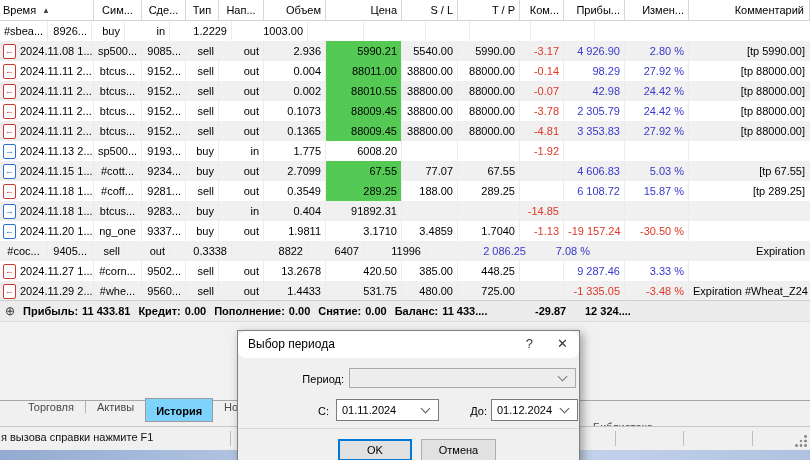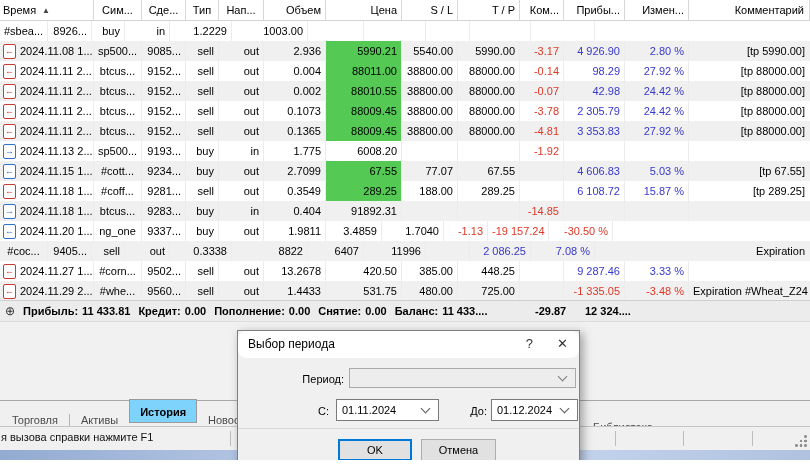--- a/index.html
+++ b/index.html
@@ -40,21 +40,21 @@
     border-top:1px solid #cfcfcf;border-bottom:1px solid #dcdcdc;display:flex;align-items:center;
     gap:8px;padding-left:5px;box-sizing:border-box;font-weight:bold;}
   .expand{font-weight:normal;font-size:12px;color:#333;}
   .sum-item{display:inline-flex;gap:4px;white-space:nowrap;}
   .sum-com{position:absolute;left:535px;}
   .sum-prof{position:absolute;left:585px;}
 
   
   .tabbar{position:absolute;top:400px;left:0;width:810px;height:26px;background:#f0f0f0;
     border-top:1px solid #a8a8a8;box-sizing:border-box;}
-  .tabs-left{display:flex;align-items:flex-end;gap:11px;padding-left:12px;height:100%;}
+  .tabs-left{display:flex;align-items:flex-start;gap:11px;padding-left:28px;height:100%;}
   .tabs-right{position:absolute;left:593px;top:0;height:100%;display:flex;align-items:center;gap:20px;flex-direction:column;}
   .tab{color:#4a4a4a;white-space:nowrap;}
   .tab.active{background:#7dd3fc;border:1px solid #9a9a9a;height:24px;line-height:24px;padding:0 10px;
     font-weight:bold;color:#000;transform:translateY(-3px);box-sizing:border-box;}
   .tab-sep{width:1px;height:12px;background:#b5b5b5;}
 
   
   .statusbar{position:absolute;top:426px;left:0;width:810px;height:24px;background:#f0f0f0;
     border-top:1px solid #c6c6c6;box-sizing:border-box;}
   .status-text{position:absolute;left:1px;top:4px;color:#111;}
@@ -267,20 +267,21 @@
           <div class="cell c-change"></div>
           <div class="cell c-comment"></div>
         </div>
         <div class="trow">
           <div class="cell c-time"><span class="dicon" style="color: rgb(46, 111, 208); border-color: rgb(46, 111, 208);">←</span><span>2024.11.20 1...</span></div>
           <div class="cell c-symbol">ng_one</div>
           <div class="cell c-deal">9337...</div>
           <div class="cell c-type">buy</div>
           <div class="cell c-direction">out</div>
           <div class="cell c-volume">1.9811</div>
+          <div class="cell c-price">3.1710</div>
           <div class="cell c-sl">3.4859</div>
           <div class="cell c-tp">1.7040</div>
           <div class="cell c-commission neg">-1.13</div>
           <div class="cell c-profit neg">-19 157.24</div>
           <div class="cell c-change neg">-30.50 %</div>
           <div class="cell c-comment"></div>
         </div>
         <div class="trow stripe">
           <div class="cell c-symbol">#coc...</div>
           <div class="cell c-deal">9405...</div>

